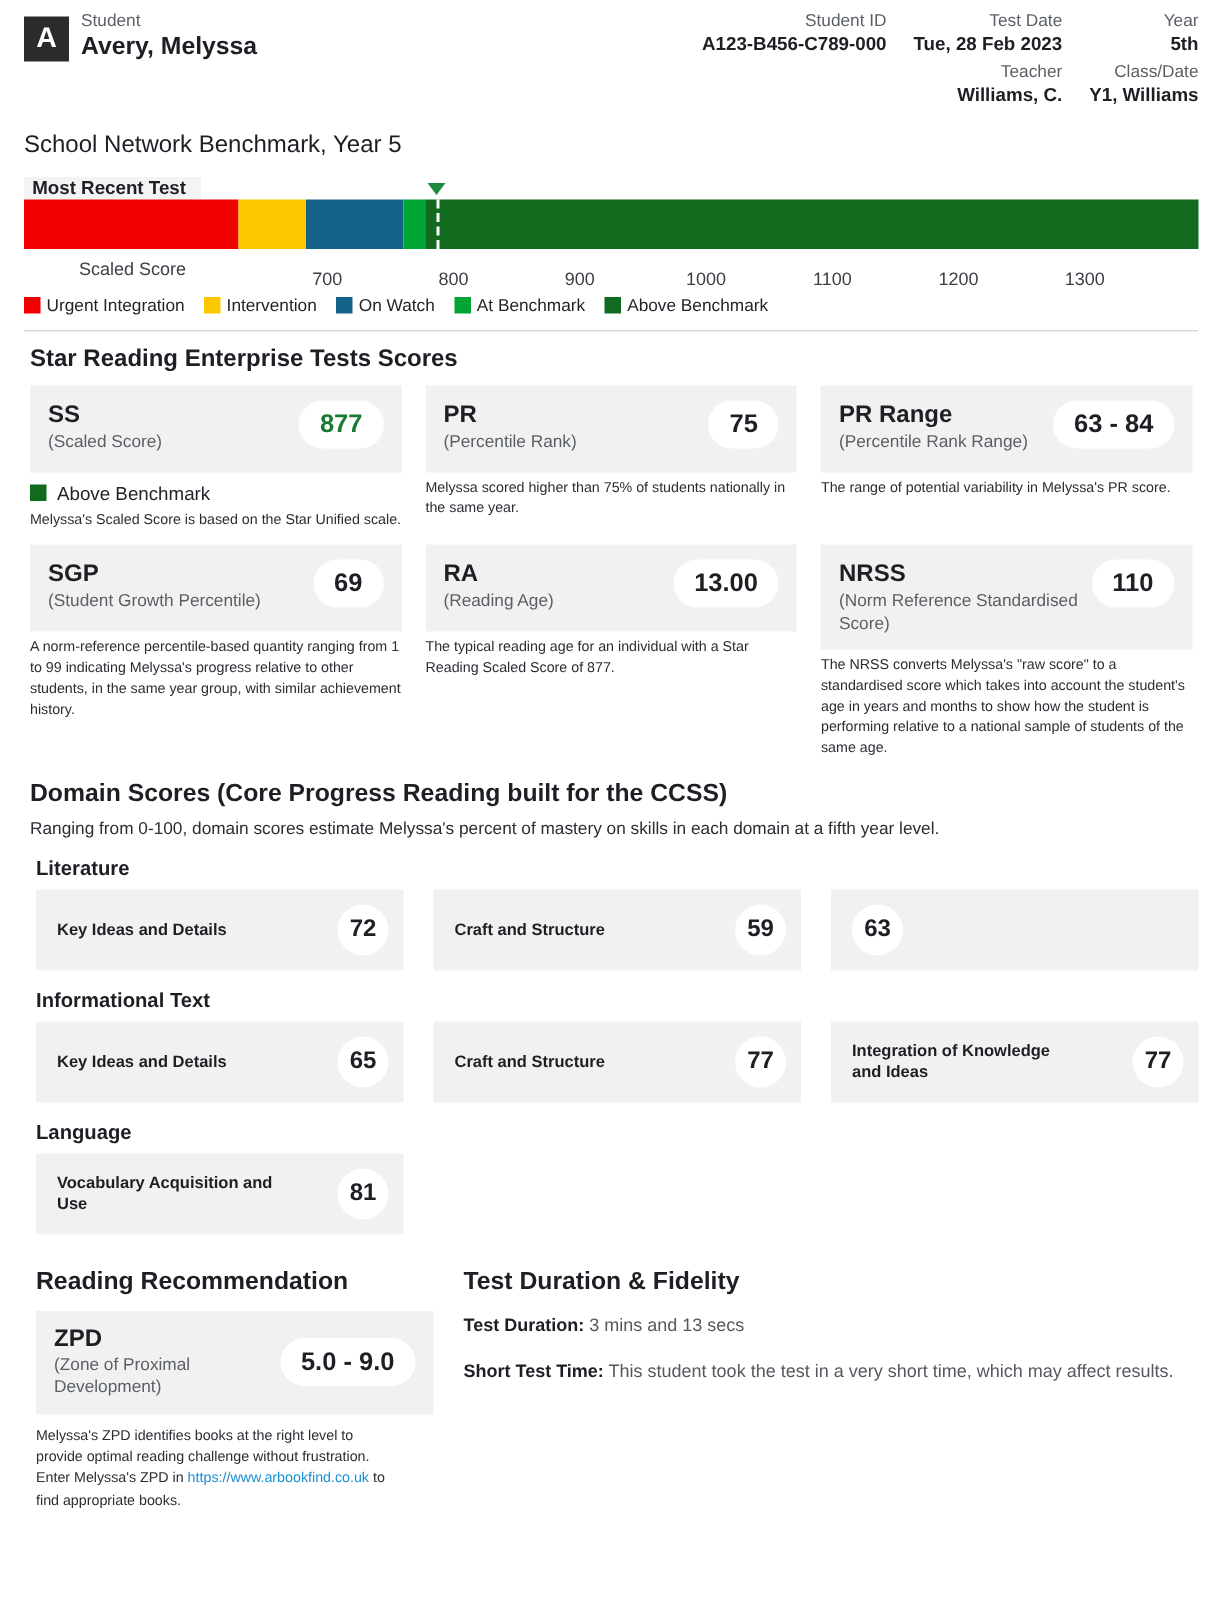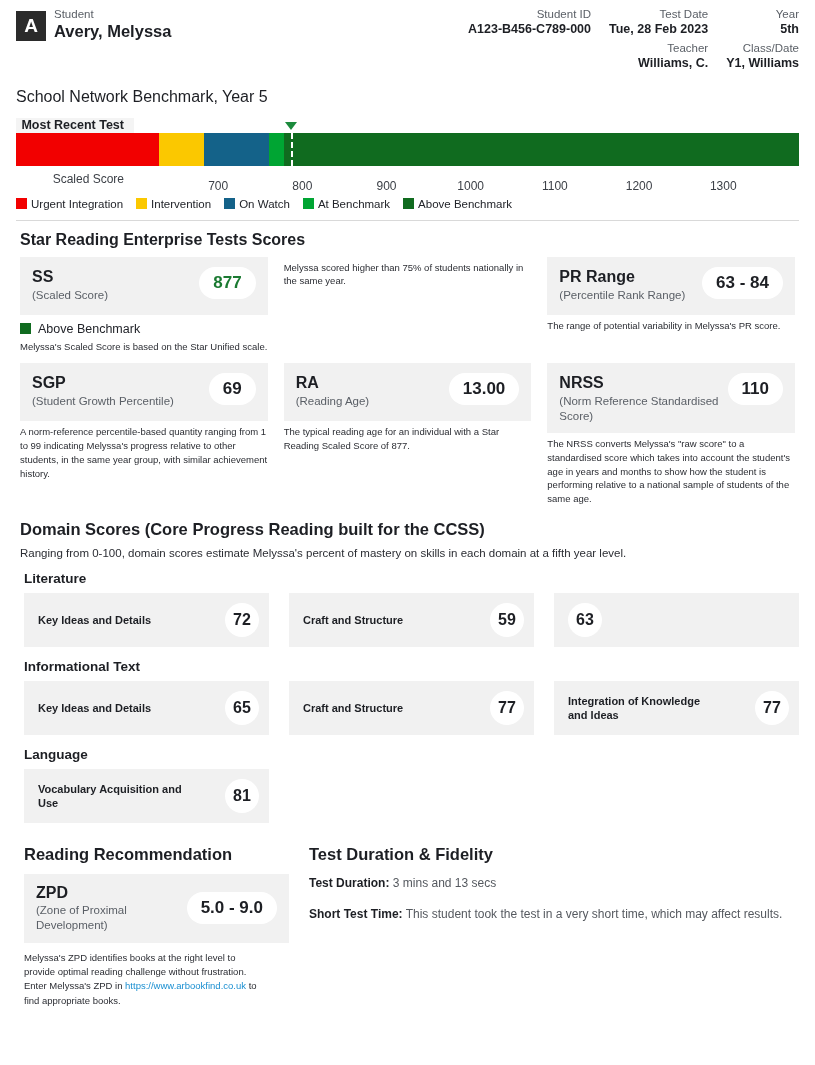--- a/index.html
+++ b/index.html
@@ -212,20 +212,27 @@
           </div>
           <div class="pill green">877</div>
         </div>
         <div class="bench-row">
           <span class="bench-sw" style="background: rgb(16, 107, 31);"></span>
           <span class="bench-txt">Above Benchmark</span>
         </div>
         <div class="card-note">Melyssa's Scaled Score is based on the Star Unified scale.</div>
       </div>
       <div class="card-col">
+        <div class="card">
+          <div class="card-txt">
+            <div class="card-abbr">PR</div>
+            <div class="card-sub">(Percentile Rank)</div>
+          </div>
+          <div class="pill">75</div>
+        </div>
         <div class="card-note">Melyssa scored higher than 75% of students nationally in the same year.</div>
       </div>
       <div class="card-col">
         <div class="card">
           <div class="card-txt">
             <div class="card-abbr">PR Range</div>
             <div class="card-sub">(Percentile Rank Range)</div>
           </div>
           <div class="pill">63 - 84</div>
         </div>

